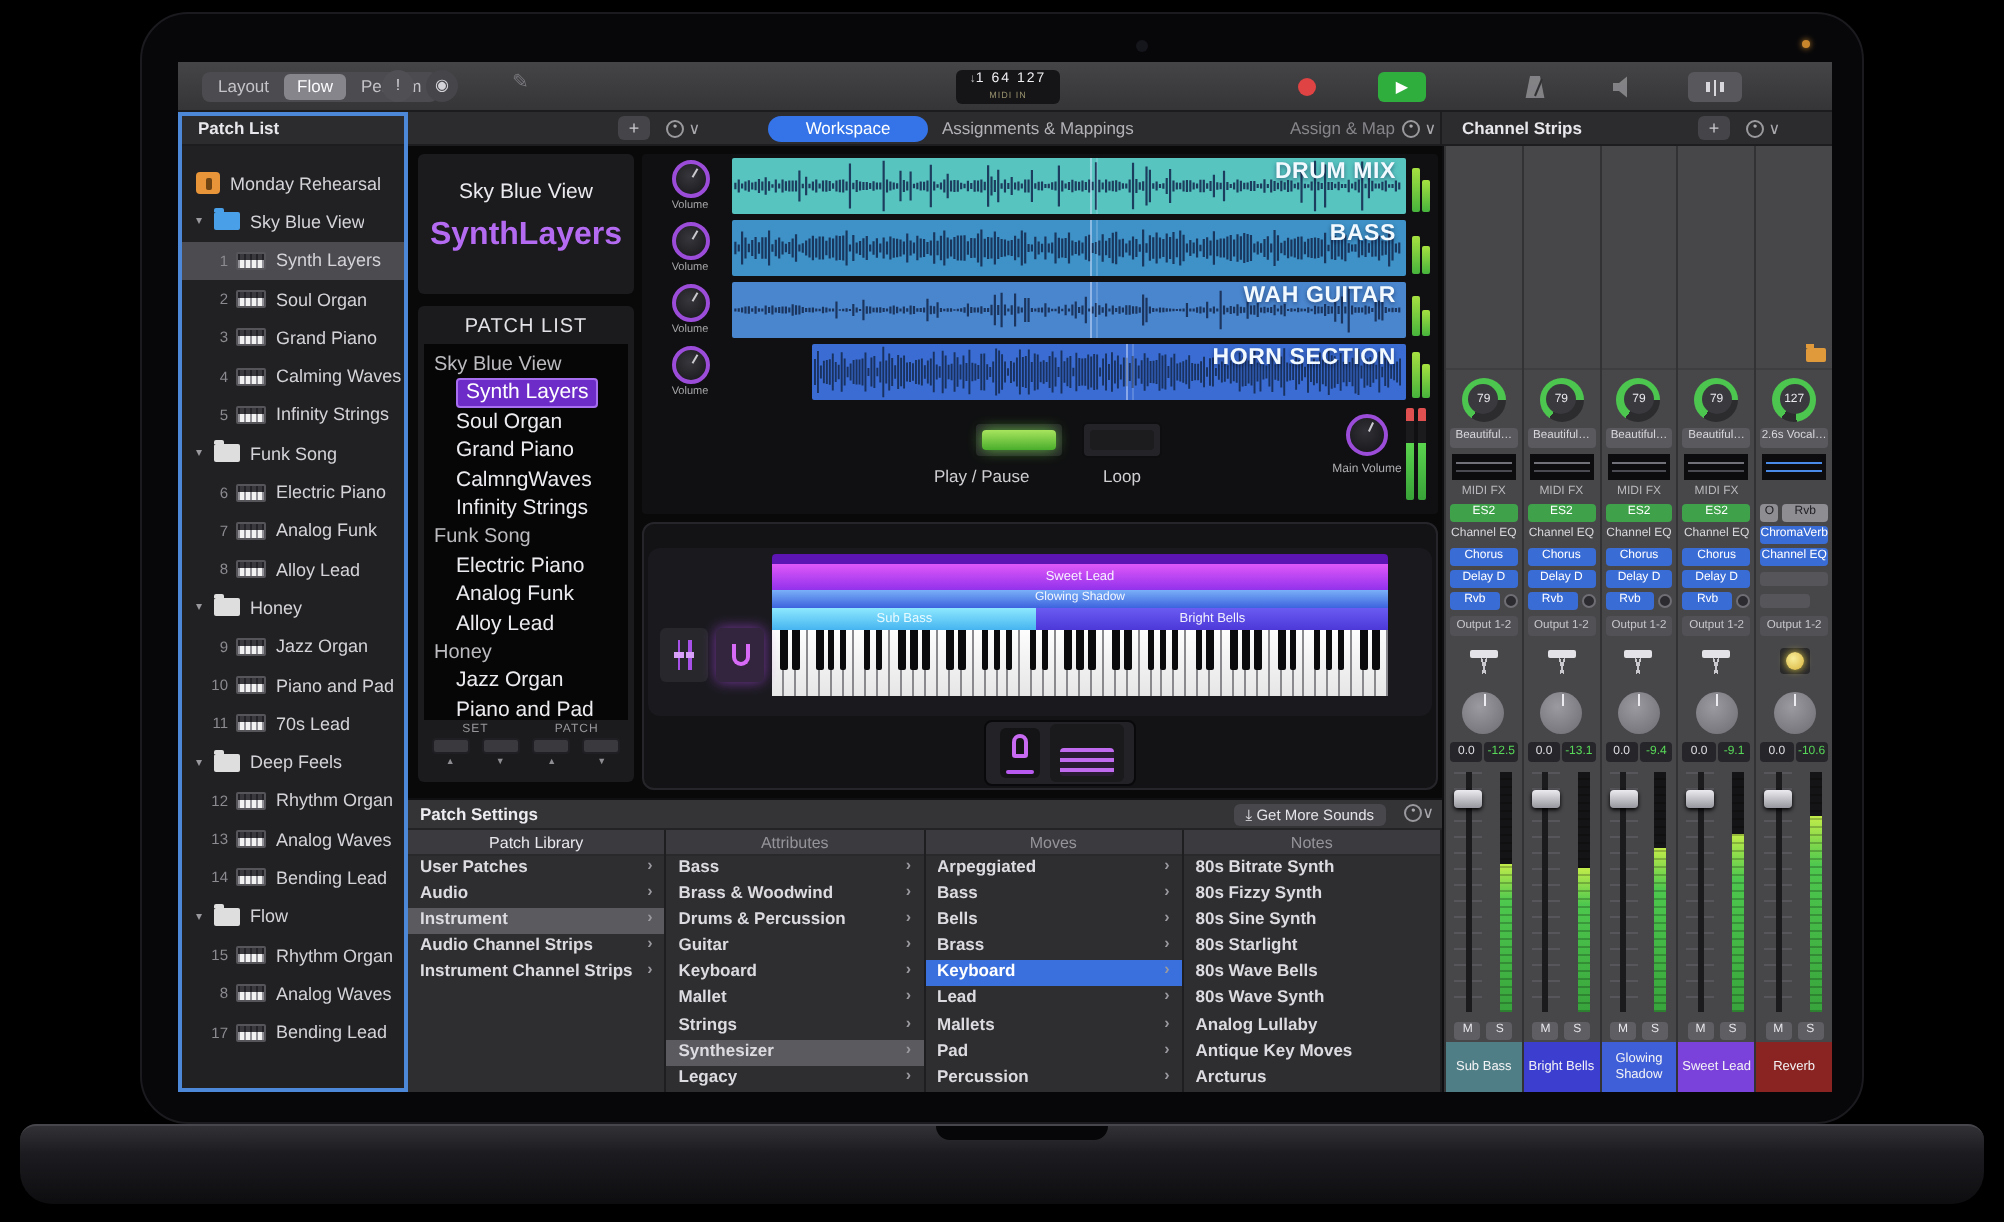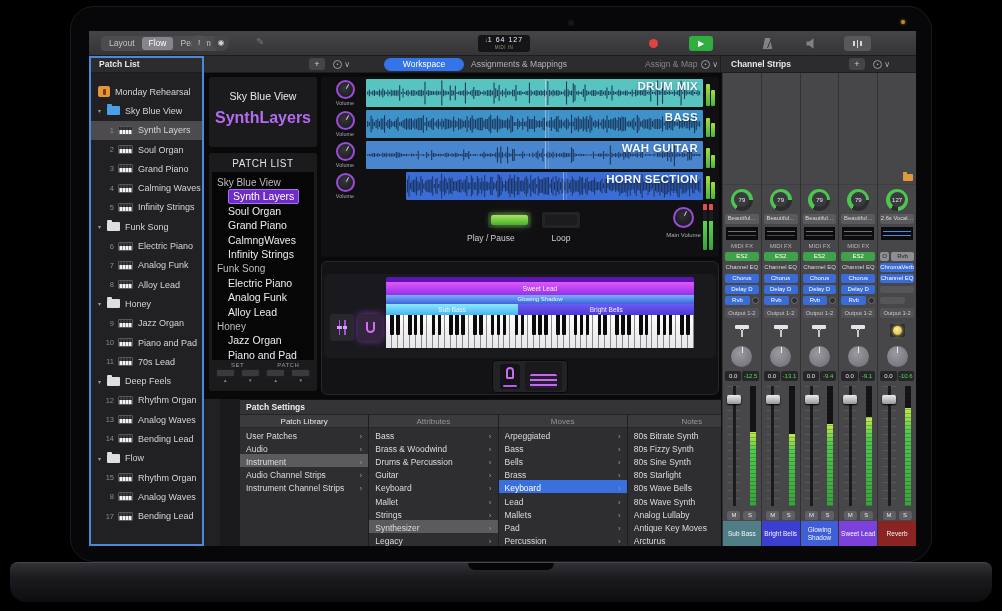--- a/index.html
+++ b/index.html
@@ -133,31 +133,31 @@
   .kb-ctl2 { left:36px; background:#33253d; box-shadow:0 0 7px rgba(170,70,230,.65); display:flex; justify-content:center; align-items:center; }
   .kb-ctl2 i { width:9px; height:11px; border:2.5px solid #d86af8; border-top:none; border-radius:0 0 5px 5px; }
   .kb-pedals { position:absolute; left:170px; top:98px; width:76px; height:33px; background:#232327; border:1px solid #09090b; border-radius:4px; }
   .ped1 { position:absolute; left:7px; top:3px; width:20px; height:25px; background:#141416; border-radius:3px; display:flex; justify-content:center; padding-top:3px; }
   .ped1 i { width:8px; height:12px; border:2px solid #c86af2; border-radius:5px 5px 2px 2px; }
   .ped1::after { content:''; position:absolute; bottom:2px; left:3px; right:3px; height:2px; background:#b85af0; border-radius:1px; }
   .ped2 { position:absolute; left:32px; top:1px; width:37px; height:29px; background:#1a1a1d; border-radius:3px; }
   .ped2::after { content:''; position:absolute; left:5px; right:5px; top:12px; bottom:3px; background:repeating-linear-gradient(180deg,#c06af0 0 2px,#2a1a33 2px 5px); border-radius:2px; }
 
   
-  .library { position:absolute; left:115px; top:368px; width:606px; height:147px; background:#2e2e31; border-top:1px solid #101012;margin-left:36px; }
+  .library { position:absolute; left:115px; top:368px; width:517px; height:147px; background:#2e2e31; border-top:1px solid #101012; }
   .lib-head { height:15px; position:relative; background:#343437; border-bottom:1px solid #232326; }
   .lib-title { position:absolute; left:6px; line-height:15px; font-weight:bold; font-size:8.5px; color:#ececf0; }
   .gms-btn { position:absolute; right:28px; top:2px; height:11px; padding:0 6px; background:#48484c; border-radius:3px; font-size:7.5px; color:#e4e4e8; line-height:11px; }
   .lib-menu { position:absolute; right:4px; top:2px; font-size:8px; color:#aaaaae; }
   .lib-menu .circ { display:inline-block; width:9px; height:9px; border:1px solid #9a9a9e; border-radius:50%; text-align:center; line-height:7px; font-size:6px; vertical-align:middle; }
   .lib-cols { display:flex; height:131px; }
   .lcol { width:129.25px; border-right:1px solid #1e1e21; display:flex; flex-direction:column; overflow:hidden; }
   .lhead { height:13px; line-height:13px; text-align:center; font-size:8px; color:#94949a; background:#3b3b3f; border-bottom:1px solid #29292c; flex:none; }
   .lcol.first .lhead { color:#e8e8ec; }
-  .lrow { height:13.1px; flex:none; display:flex; align-items:flex-end; padding:0 6px; font-size:8.5px; color:#dcdce0; }
+  .lrow { height:13.1px; flex:none; display:flex; align-items:flex-start; padding:0 6px; font-size:8.5px; color:#dcdce0;font-weight:bold; }
   .lrow .ltext { flex:1; white-space:nowrap; overflow:hidden; }
   .lrow .chev { color:#9a9a9f; font-size:8px; }
   .lrow.sel-gray { background:#5a5a5f; }
   .lrow.sel-blue { background:#3a70dd; color:#fff; }
 
   
   .mixer { position:absolute; left:632px; top:42px; width:195px; height:473px; background:#323235; display:flex; gap:1px; padding-left:1px; border-left:1px solid #0e0e10; }
   .strip { width:38px; background:#47474a; display:flex; flex-direction:column; }
   .s-empty { height:112px; border-bottom:1px solid #3e3e41; position:relative; flex:none; }
   .folder-mini { position:absolute; right:3px; bottom:3px; width:10px; height:7px; background:#e09a3c; border-radius:1px; display:none; }

